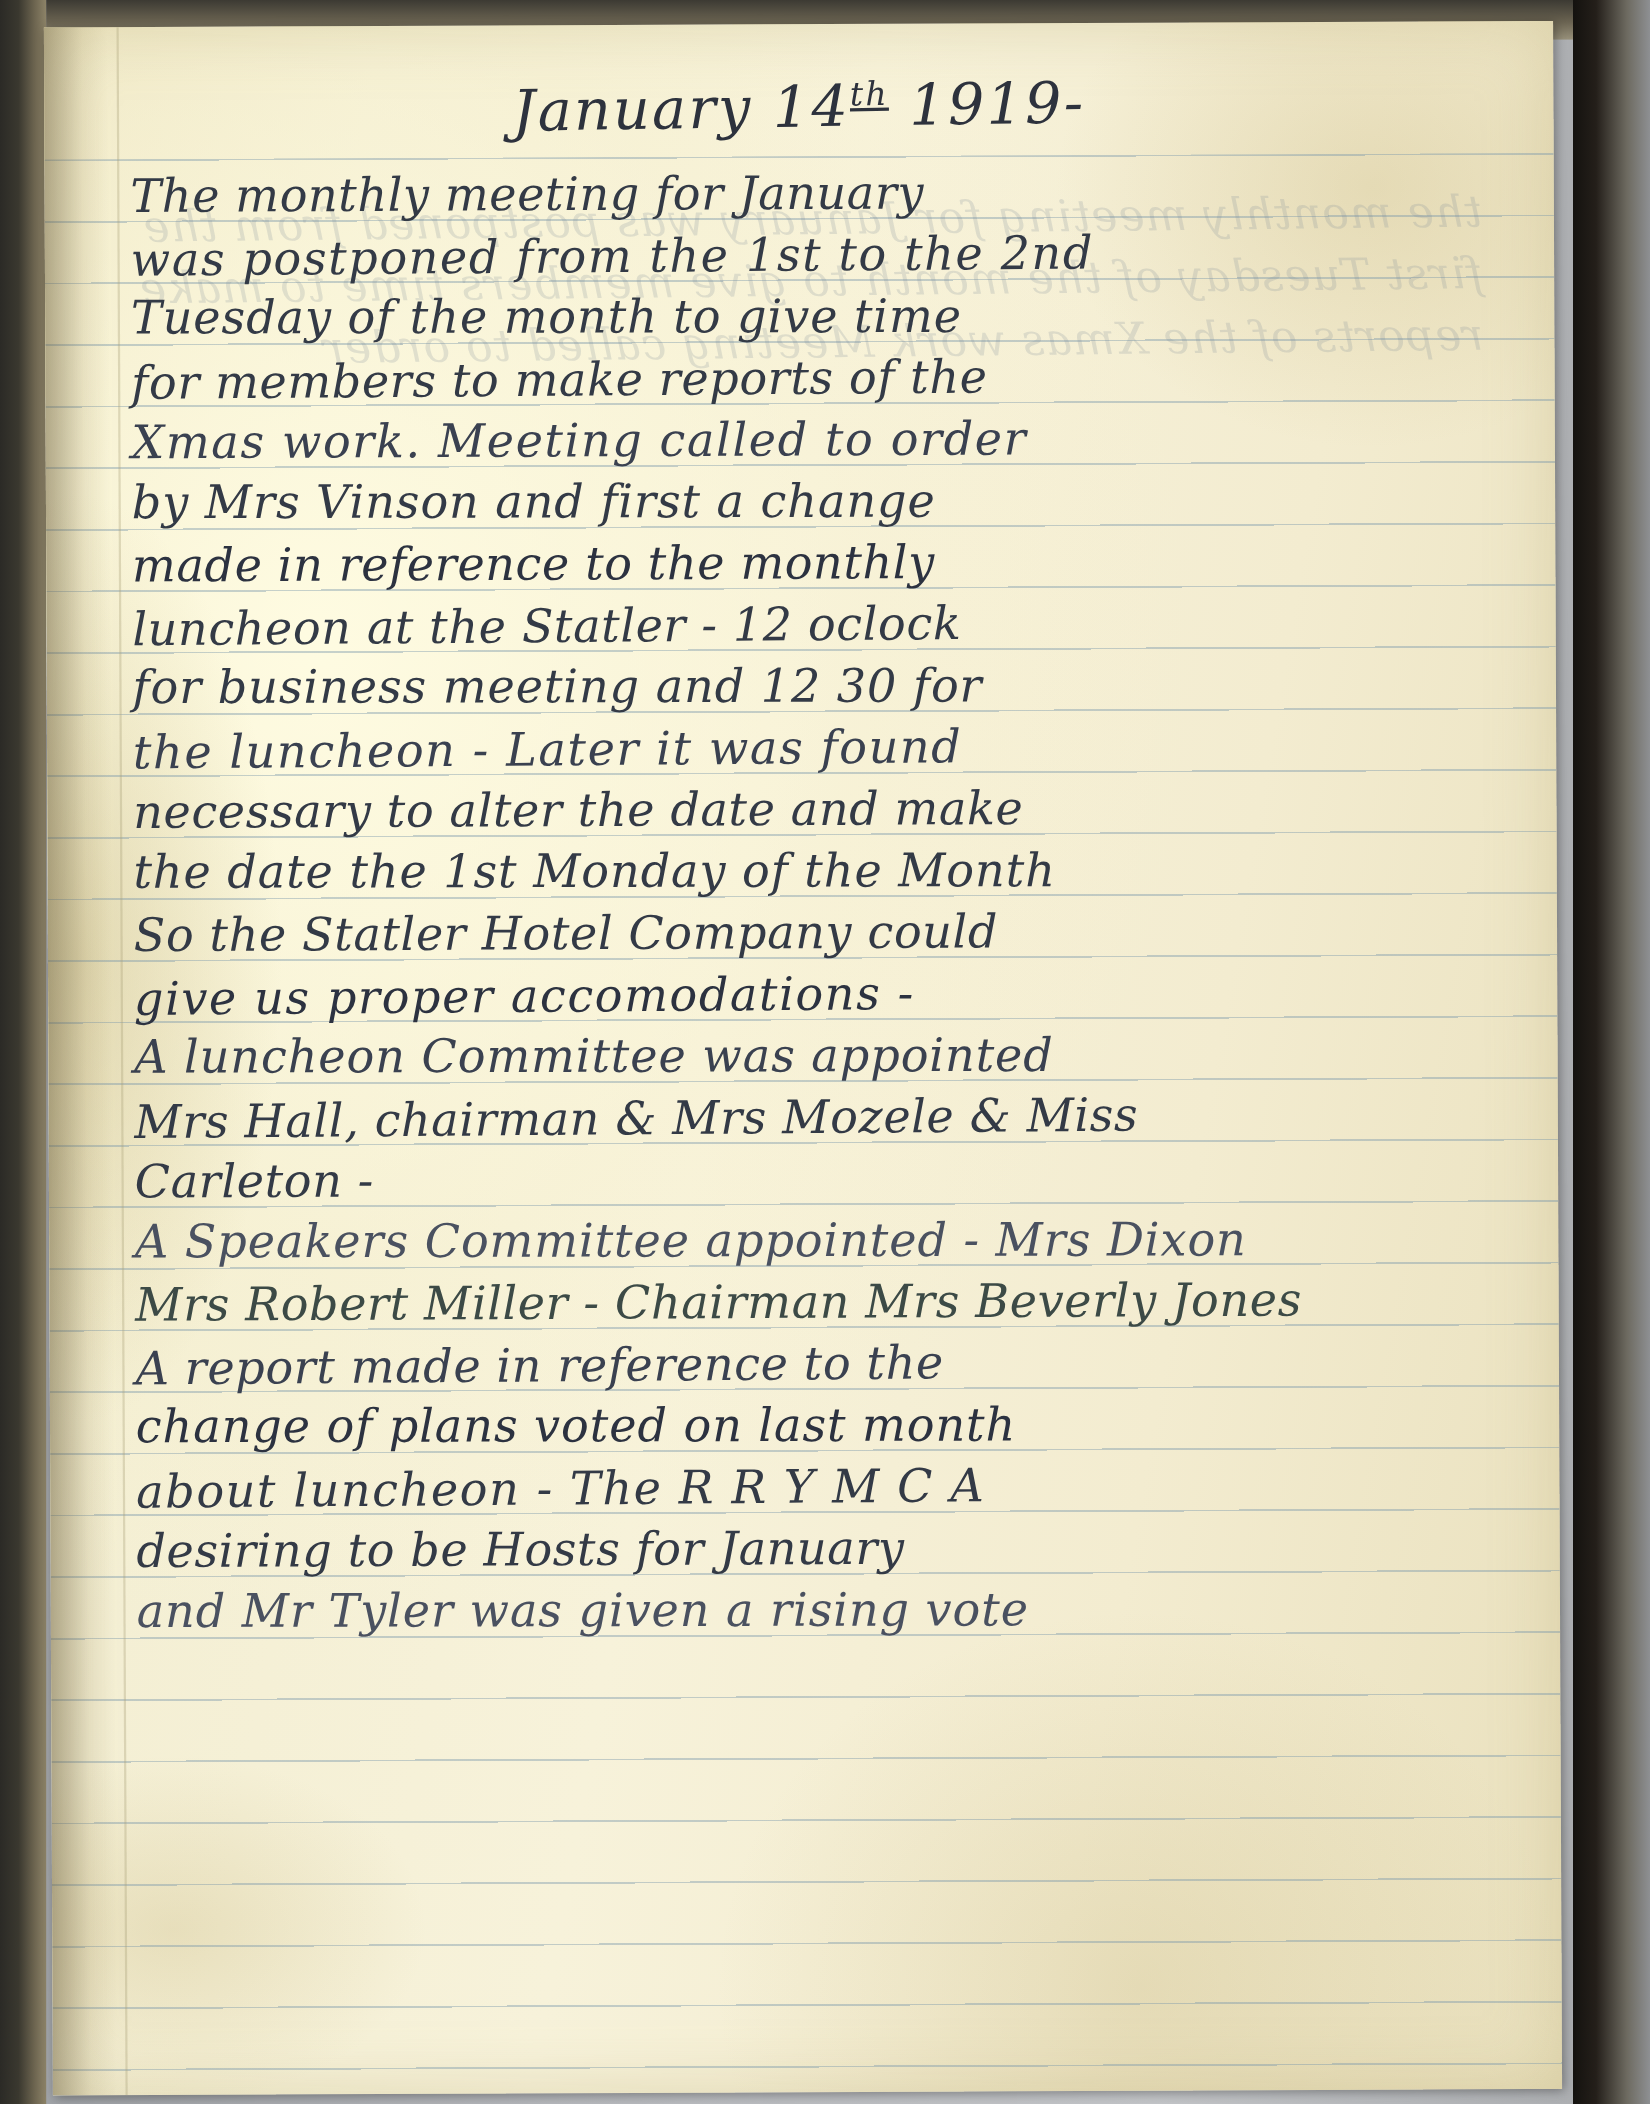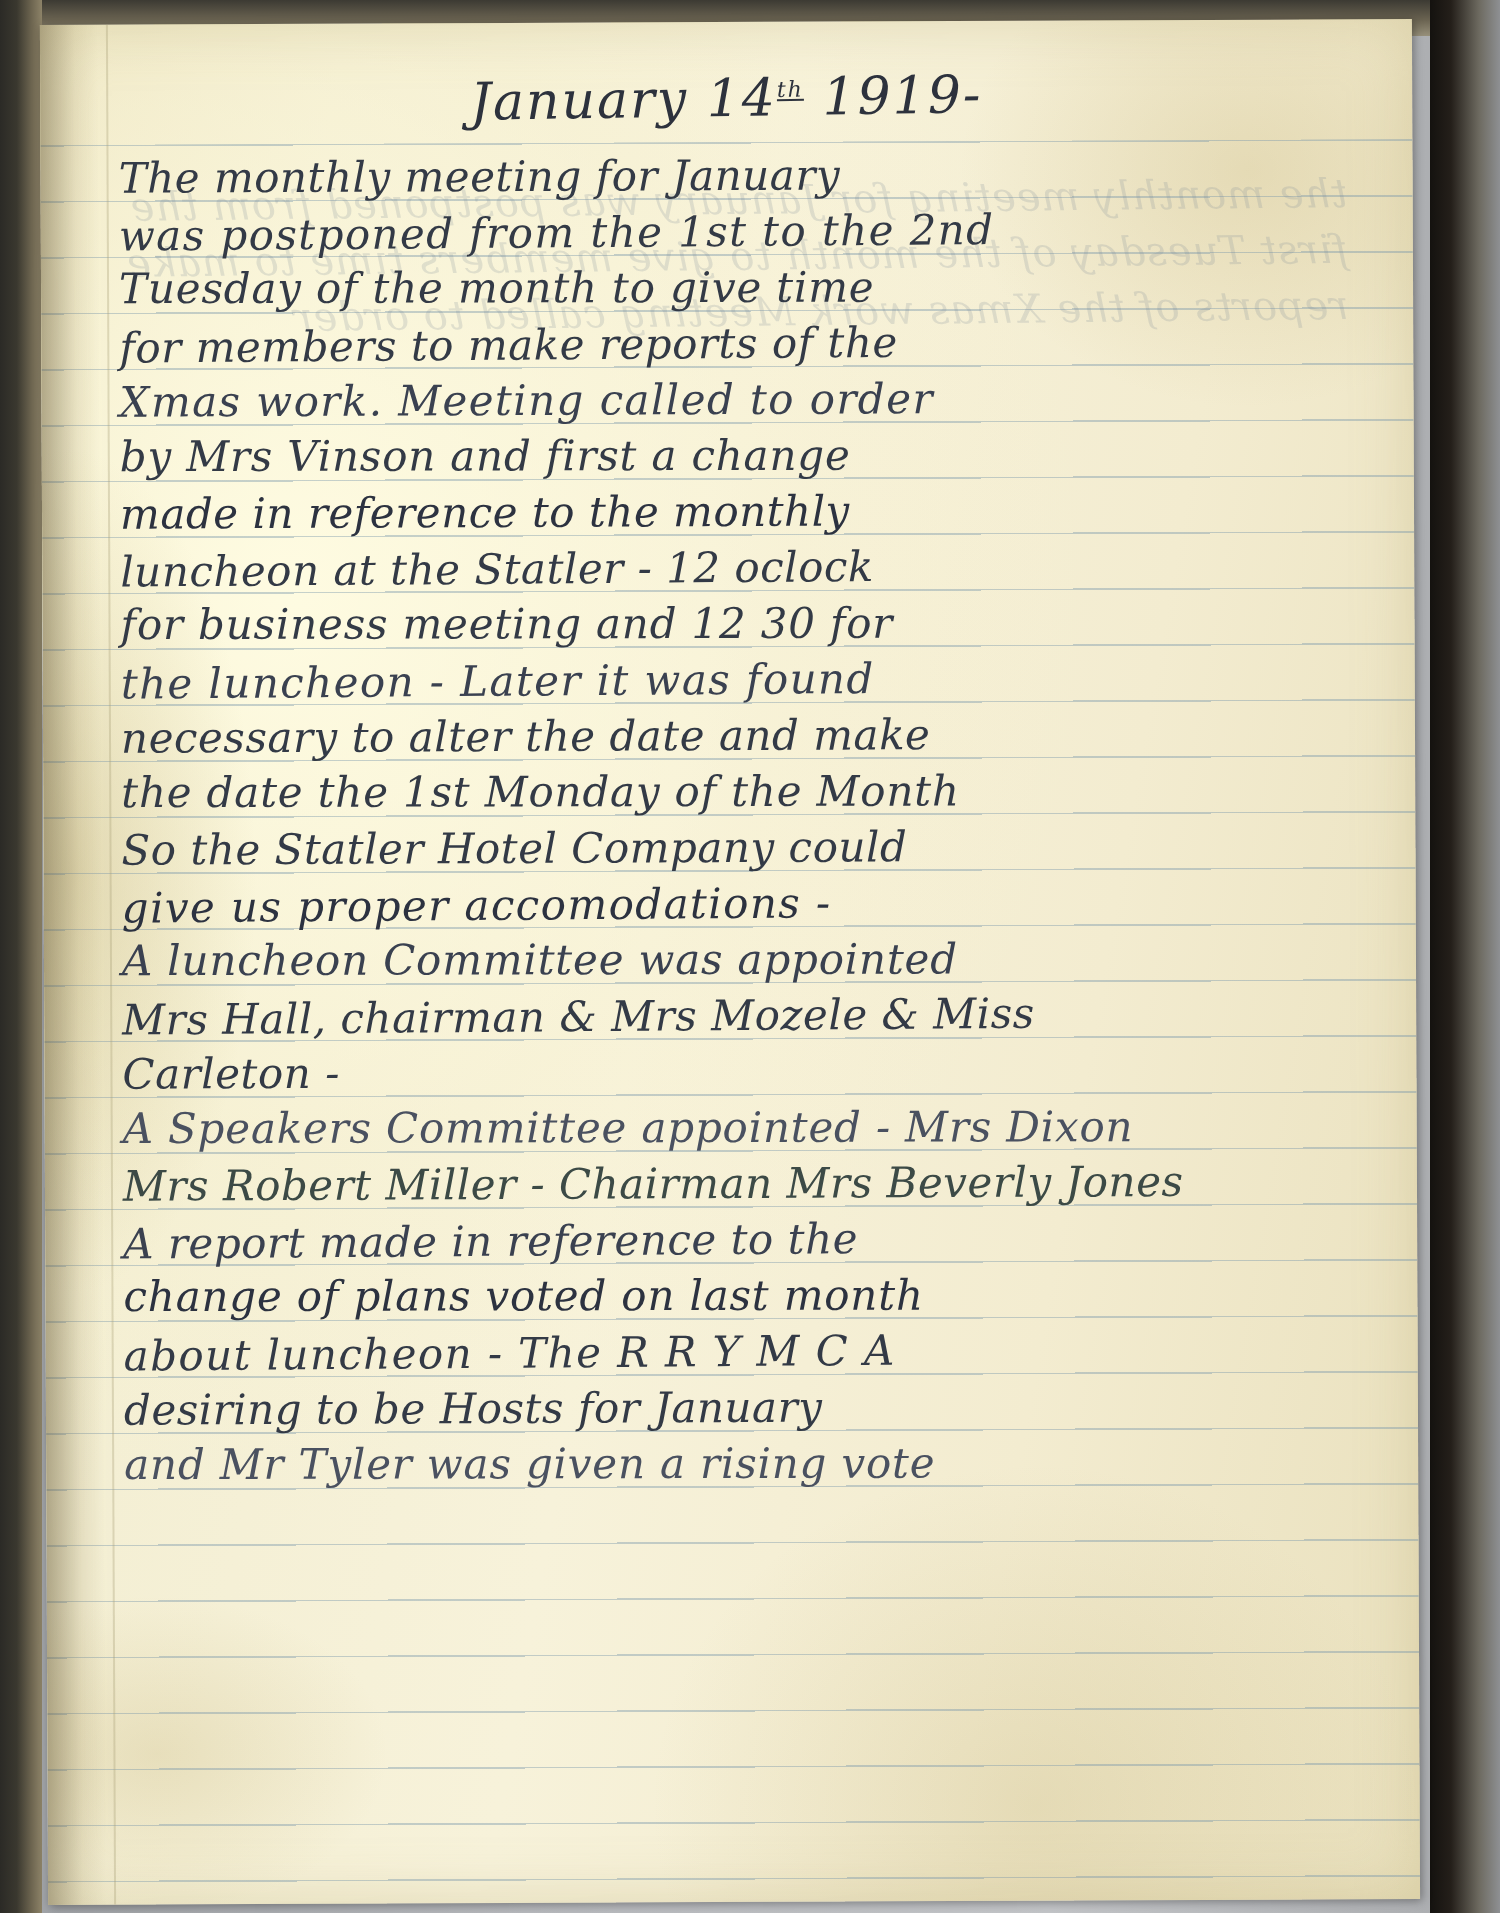--- a/index.html
+++ b/index.html
@@ -125,21 +125,21 @@
     left: 0; right: 0;
     text-align: center;
     font-size: 52px;
     letter-spacing: 2px;
     color: #2d323d;
     font-family: "DejaVu Serif", serif;
     font-style: italic;
     transform: rotate(-0.6deg);
   }
   #heading .ordinal {
-    font-size: 22px;
+    font-size: 30px;
     vertical-align: super;
     text-decoration: underline;
   }
 
   #body {
     position: absolute;
     top: 126px;
     left: 78px;
     width: 1250px;
   }

